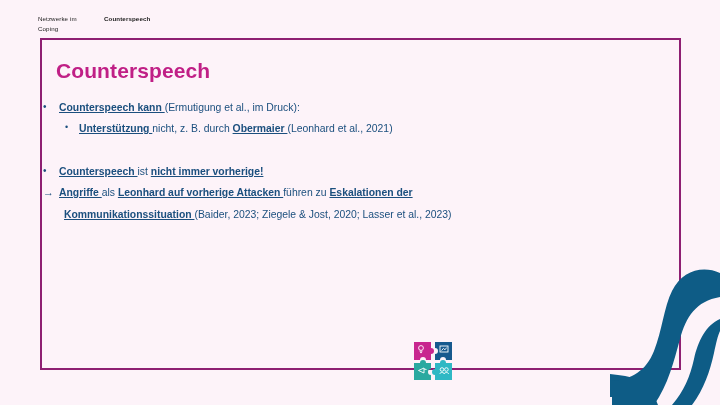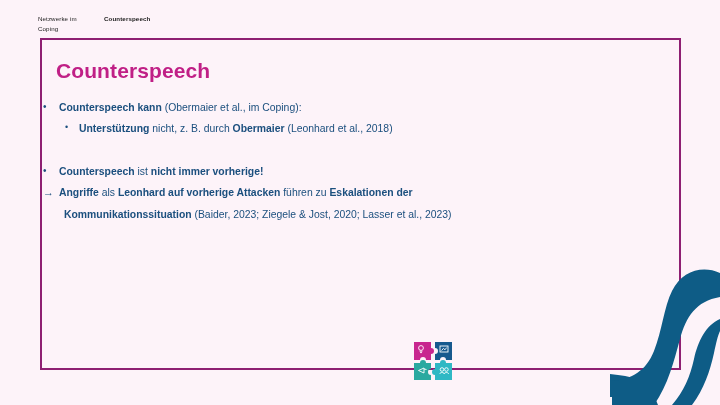--- a/index.html
+++ b/index.html
@@ -101,21 +101,21 @@
   }
   .dot.small { width: 14px; font-size: 9px; }
   .arrowglyph {
     flex: 0 0 auto;
     width: 16px;
     color: #1b4f7e;
     font-size: 11px;
     line-height: 1.4;
   }
   .txt { flex: 1 1 auto; }
-  .b { font-weight: bold; }
+  .b { font-weight: bold; text-decoration: underline; }
   .spacer { height: 22px; }
 
   
   .logo {
     position: absolute;
     left: 413px;
     top: 341px;
     width: 40px;
     height: 40px;
   }
@@ -135,28 +135,28 @@
 
   <div class="frame"></div>
 
   <div class="title">Counterspeech</div>
 
   <div class="content">
 
     <div class="row l1">
       <span class="dot">•</span>
       <span class="txt">
-        <span class="b">Counterspeech kann </span><span>(Obermaier et al., im Coping):</span>
+        <span class="b">Counterspeech kann </span><span>(Ermutigung et al., im Druck):</span>
       </span>
     </div>
 
     <div class="row l2">
       <span class="dot small">•</span>
       <span class="txt">
-        <span class="b">Unterstützung </span><span>nicht, z. B. durch </span><span class="b">Obermaier </span><span>(Leonhard et al., 2018)</span>
+        <span class="b">Unterstützung </span><span>nicht, z. B. durch </span><span class="b">Obermaier </span><span>(Leonhard et al., 2021)</span>
       </span>
     </div>
 
     <div class="spacer"></div>
 
     <div class="row l1">
       <span class="dot">•</span>
       <span class="txt">
         <span class="b">Counterspeech </span><span>ist </span><span class="b">nicht immer vorherige!</span>
       </span>

